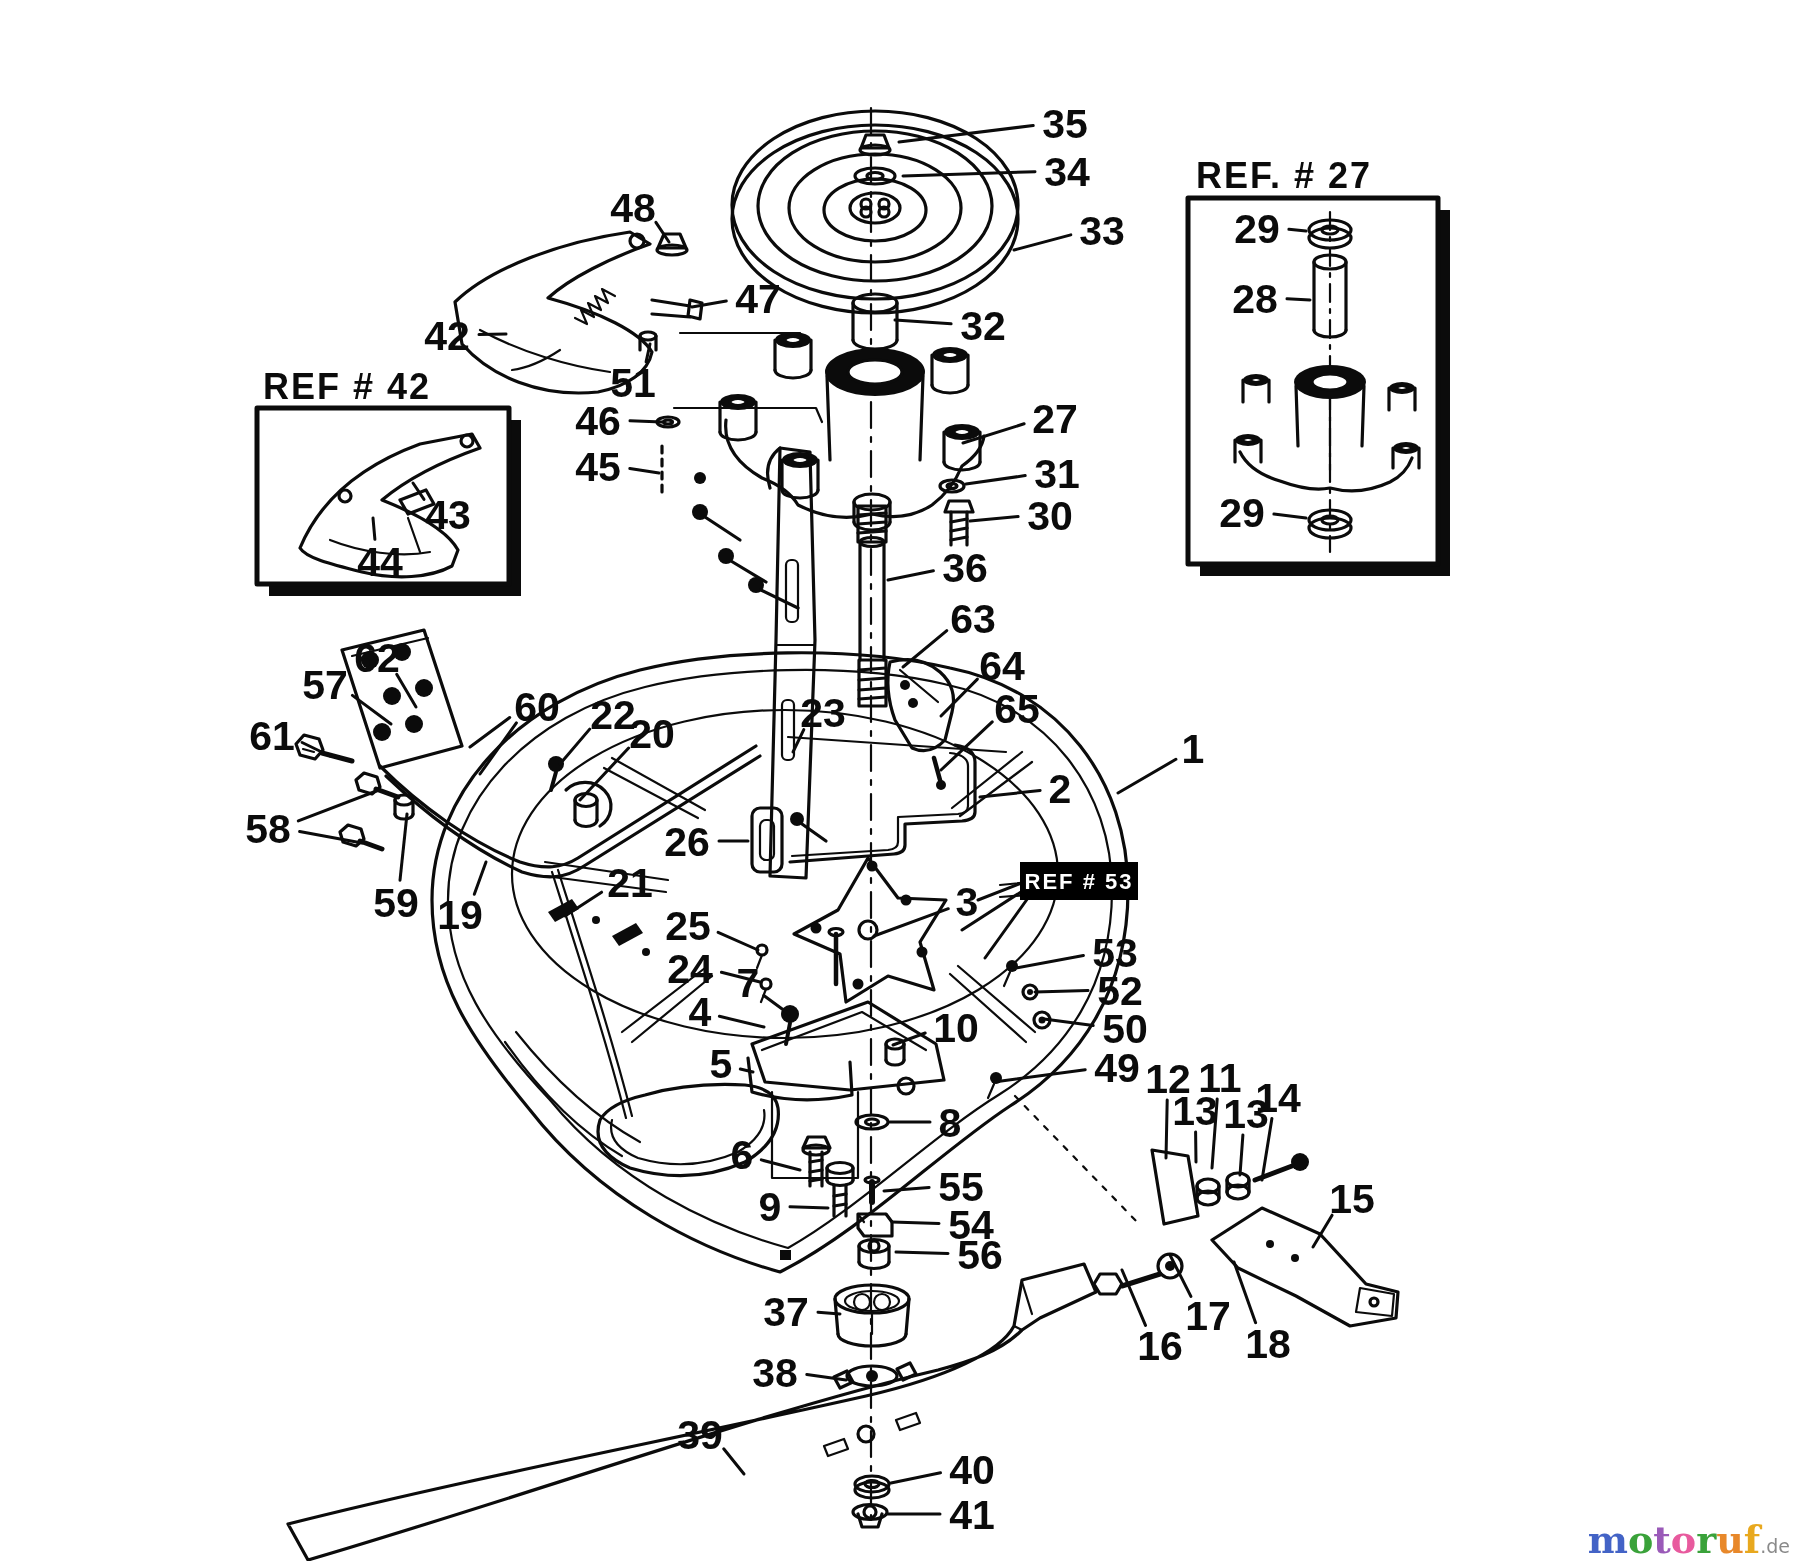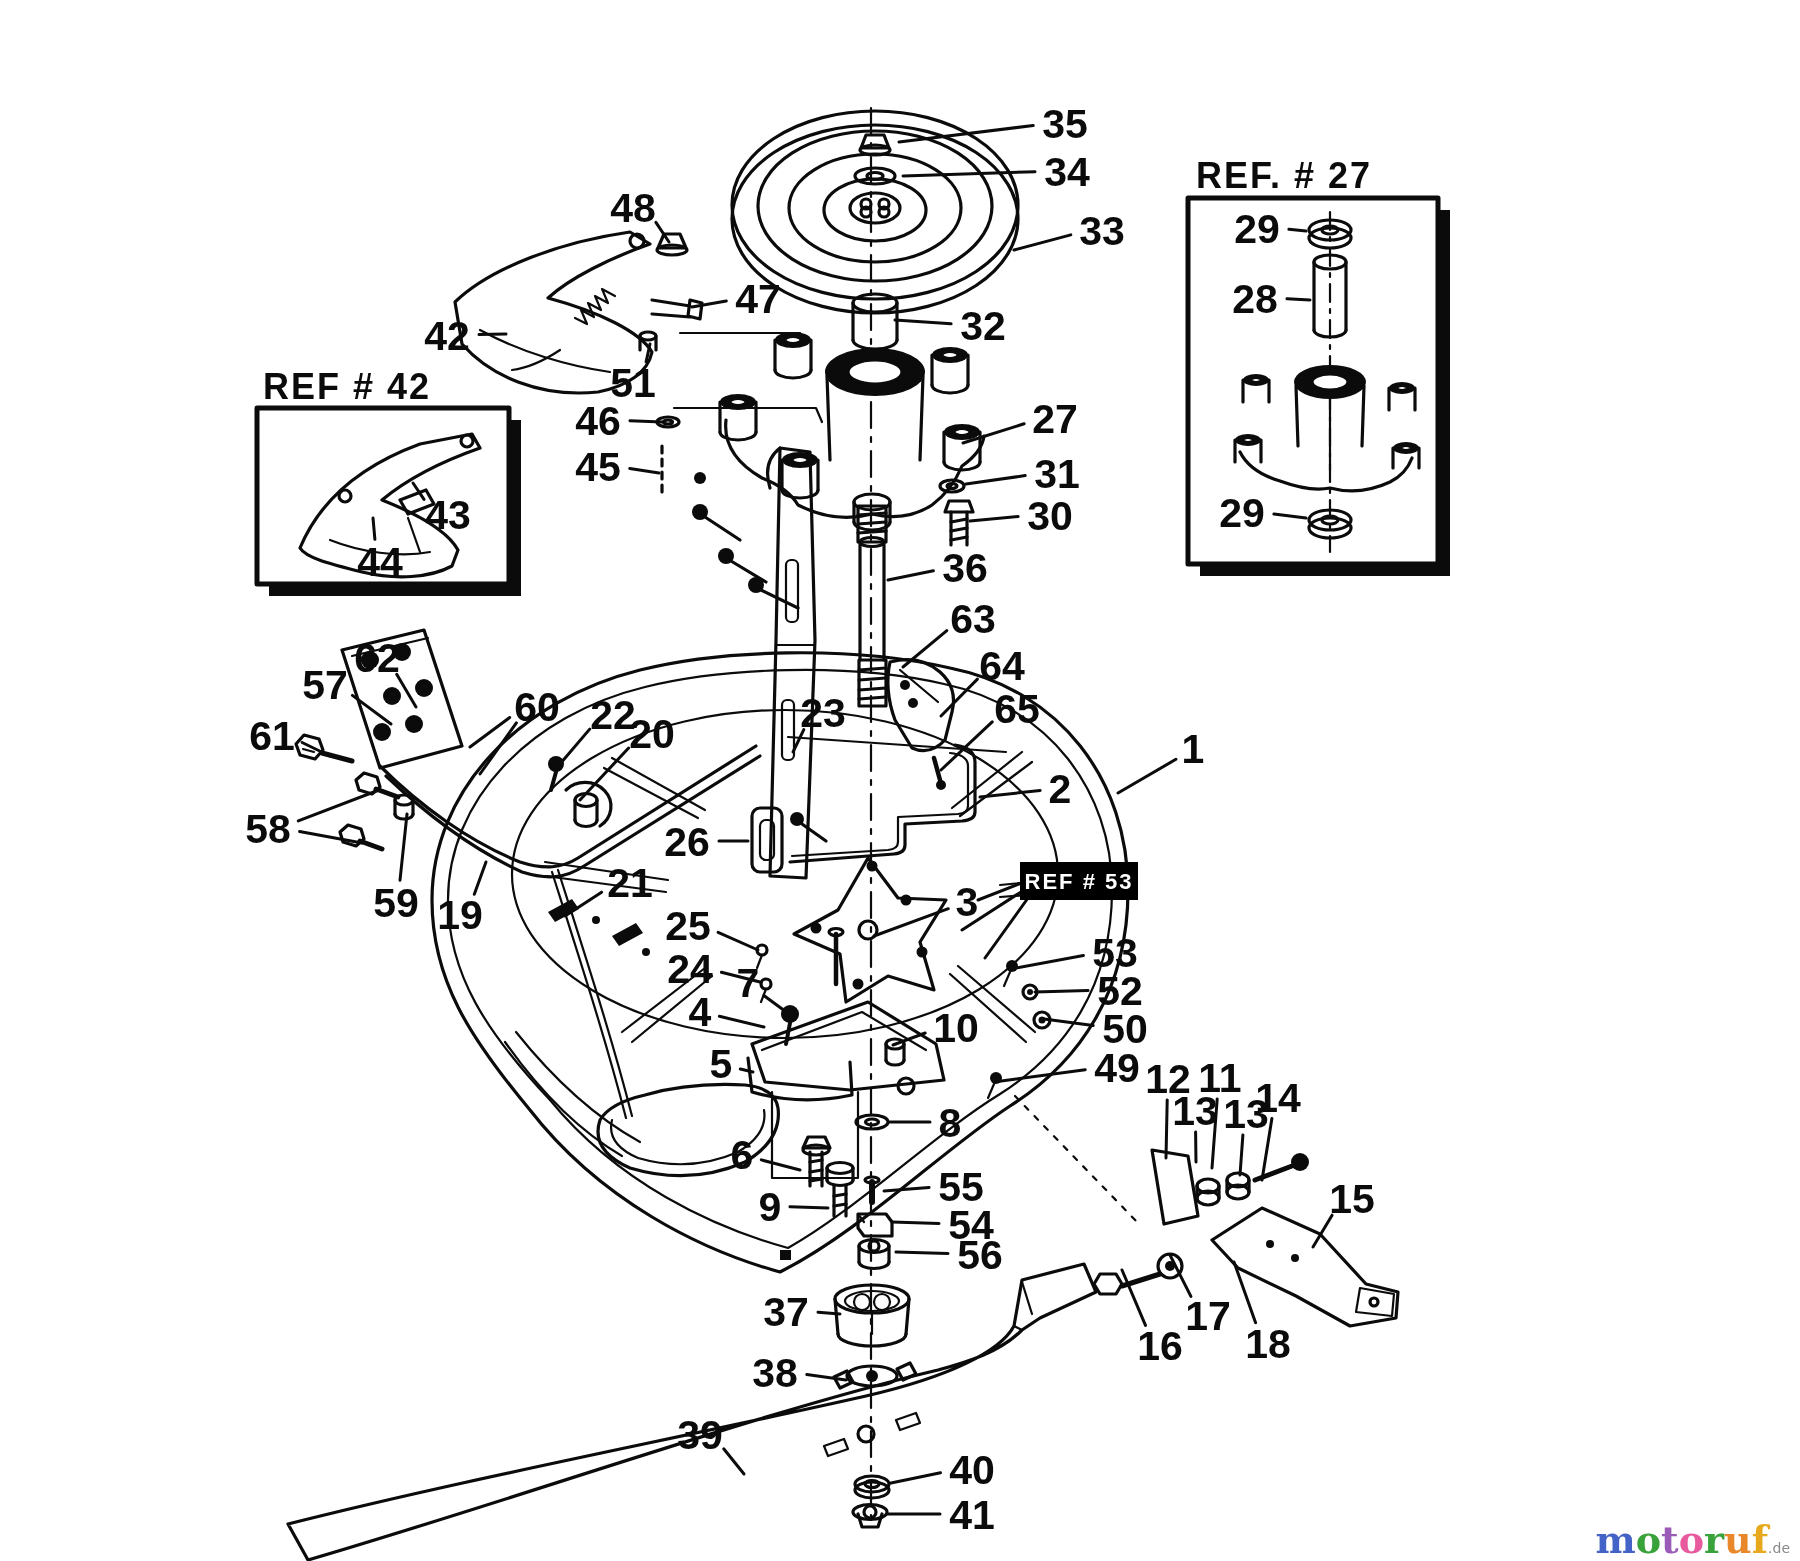--- a/index.html
+++ b/index.html
@@ -15,21 +15,21 @@
                font-size:41px;fill:#0b0b0b;text-anchor:middle;}
   .ref-title{font-family:"Liberation Sans","DejaVu Sans",sans-serif;font-weight:700;
              font-size:36px;fill:#0b0b0b;letter-spacing:2px;}
   .badge-text{font-family:"Liberation Sans","DejaVu Sans",sans-serif;font-weight:700;
               font-size:22px;letter-spacing:2px;text-anchor:middle;}
   .leader{stroke:#0b0b0b;stroke-width:3;fill:none;stroke-linecap:round;}
   .watermark{position:absolute;right:10px;bottom:2px;
              font-family:"DejaVu Serif","Liberation Serif",serif;
              font-weight:bold;font-size:38px;line-height:1;user-select:none;}
   .watermark .suffix{font-family:"DejaVu Sans","Liberation Sans",sans-serif;
-                     font-weight:normal;font-size:14px;margin-top:31px;}
+                     font-weight:normal;font-size:19px;margin-top:31px;}
 </style>
 </head>
 <body>
 
 <div class="stage">
 <svg width="1800" height="1561" viewBox="0 0 1800 1561">
 
   <line class="ink thin" x1="871" y1="108" x2="871" y2="1528" stroke-dasharray="26 9 5 9"></line>
 
   <g class="ink">

